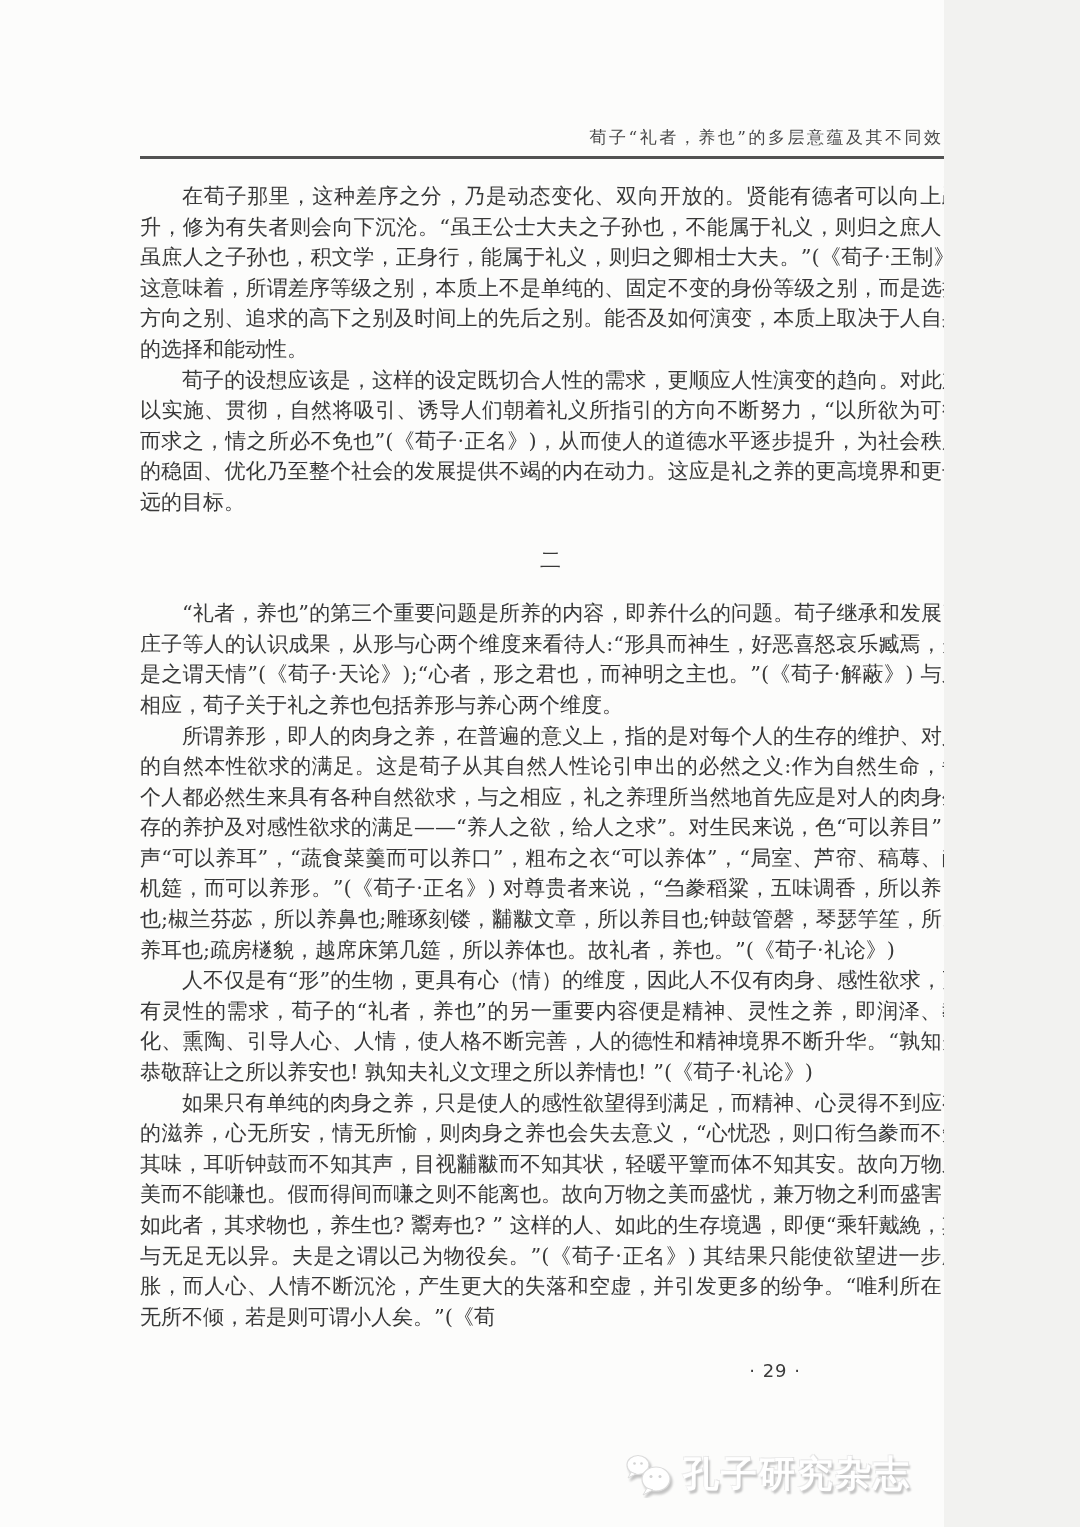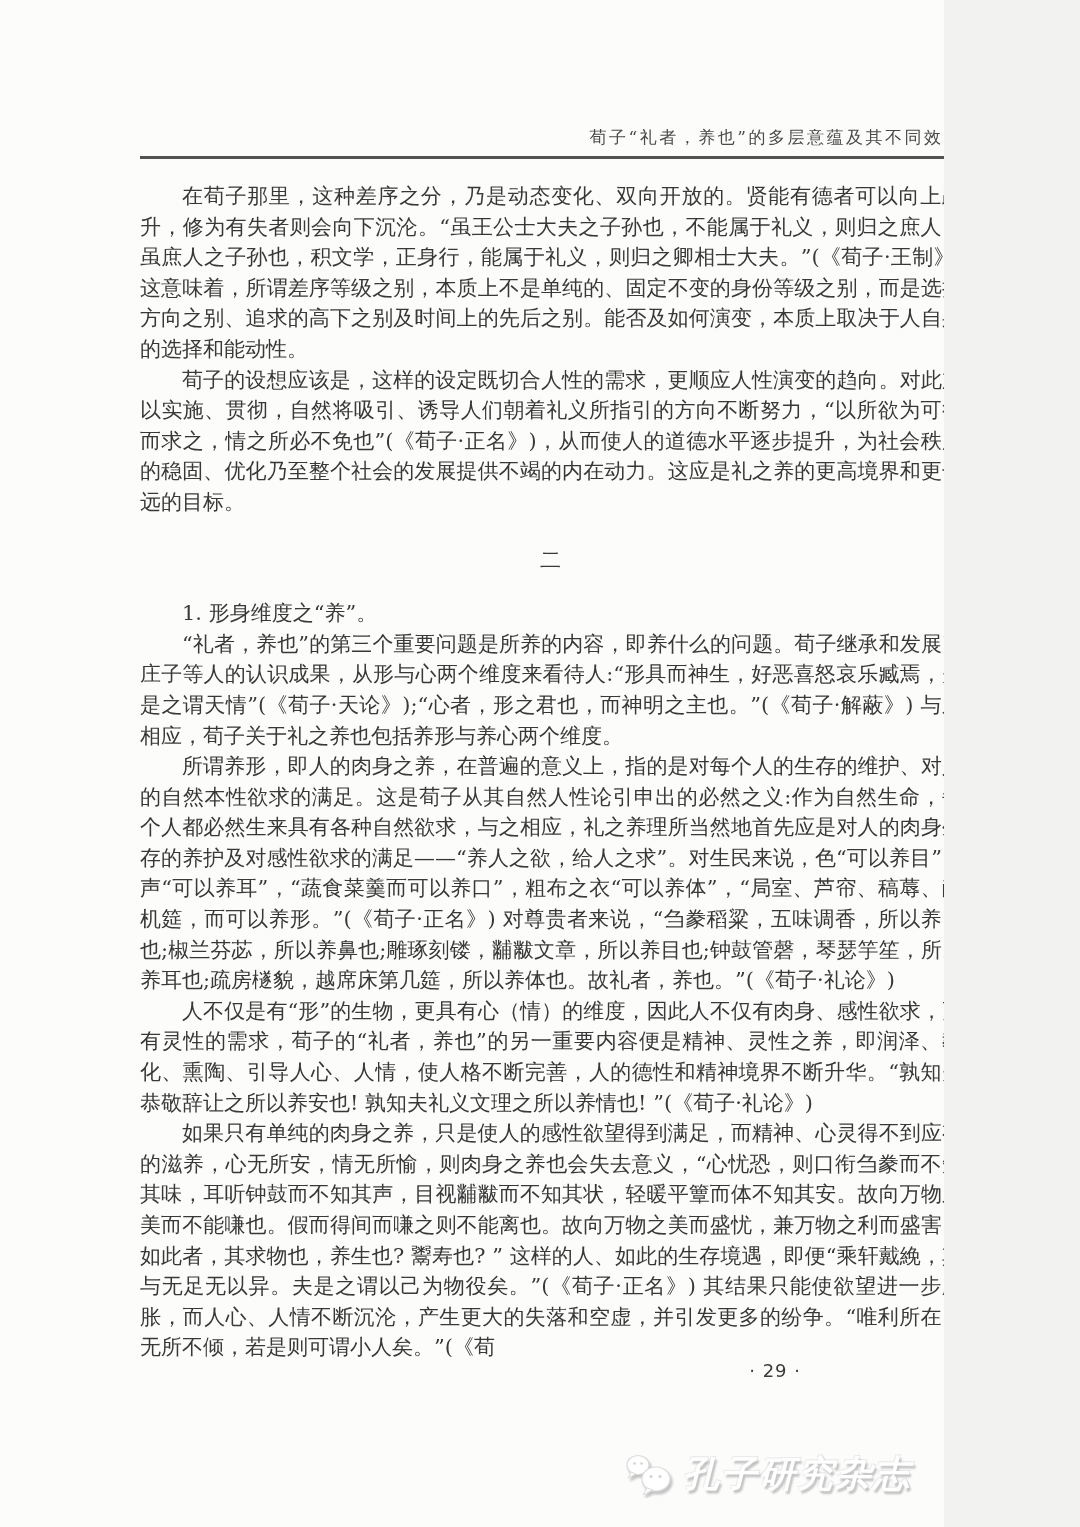--- a/index.html
+++ b/index.html
@@ -59,21 +59,20 @@
     letter-spacing:1px;
     color:#3c3c3c;
   }
   .watermark{
     position:absolute;
     top:1450px;
     right:33px;
     display:flex;
     align-items:center;
     gap:6px;
-    font-style:italic;
   }
   .watermark-text{
     font-family:"DejaVu Sans","Liberation Sans",sans-serif;
     font-weight:bold;
     font-size:36px;
     letter-spacing:2px;
     color:#ffffff;
     text-shadow:2px 3px 2px #c3c3c3, -1px -1px 0 #ececec, 1px -1px 0 #e4e4e4;
   }
   .wechat-icon svg{ display:block; }
@@ -86,21 +85,20 @@
 
     <div>
       <span class="journal-title">荀子“礼者，养也”的多层意蕴及其不同效应</span>
       <div class="header-rule"></div>
     </div>
 
     <div class="content">
       <p class="para">在荀子那里，这种差序之分，乃是动态变化、双向开放的。贤能有德者可以向上跃升，修为有失者则会向下沉沦。“虽王公士大夫之子孙也，不能属于礼义，则归之庶人。虽庶人之子孙也，积文学，正身行，能属于礼义，则归之卿相士大夫。”(《荀子·王制》) 这意味着，所谓差序等级之别，本质上不是单纯的、固定不变的身份等级之别，而是选择方向之别、追求的高下之别及时间上的先后之别。能否及如何演变，本质上取决于人自身的选择和能动性。</p>
       <p class="para">荀子的设想应该是，这样的设定既切合人性的需求，更顺应人性演变的趋向。对此加以实施、贯彻，自然将吸引、诱导人们朝着礼义所指引的方向不断努力，“以所欲为可得而求之，情之所必不免也”(《荀子·正名》)，从而使人的道德水平逐步提升，为社会秩序的稳固、优化乃至整个社会的发展提供不竭的内在动力。这应是礼之养的更高境界和更长远的目标。</p>
       <p class="para section-heading">二</p>
-      <p class="para">1. 形身维度之“养”。</p>
       <p class="para">“礼者，养也”的第三个重要问题是所养的内容，即养什么的问题。荀子继承和发展了庄子等人的认识成果，从形与心两个维度来看待人:“形具而神生，好恶喜怒哀乐臧焉，夫是之谓天情”(《荀子·天论》);“心者，形之君也，而神明之主也。”(《荀子·解蔽》) 与之相应，荀子关于礼之养也包括养形与养心两个维度。</p>
       <p class="para">所谓养形，即人的肉身之养，在普遍的意义上，指的是对每个人的生存的维护、对人的自然本性欲求的满足。这是荀子从其自然人性论引申出的必然之义:作为自然生命，每个人都必然生来具有各种自然欲求，与之相应，礼之养理所当然地首先应是对人的肉身生存的养护及对感性欲求的满足——“养人之欲，给人之求”。对生民来说，色“可以养目”，声“可以养耳”，“蔬食菜羹而可以养口”，粗布之衣“可以养体”，“局室、芦帘、稿蓐、敝机筵，而可以养形。”(《荀子·正名》) 对尊贵者来说，“刍豢稻粱，五味调香，所以养口也;椒兰芬苾，所以养鼻也;雕琢刻镂，黼黻文章，所以养目也;钟鼓管磬，琴瑟竽笙，所以养耳也;疏房檖貌，越席床第几筵，所以养体也。故礼者，养也。”(《荀子·礼论》)</p>
       <p class="para">人不仅是有“形”的生物，更具有心（情）的维度，因此人不仅有肉身、感性欲求，更有灵性的需求，荀子的“礼者，养也”的另一重要内容便是精神、灵性之养，即润泽、教化、熏陶、引导人心、人情，使人格不断完善，人的德性和精神境界不断升华。“孰知夫恭敬辞让之所以养安也! 孰知夫礼义文理之所以养情也! ”(《荀子·礼论》)</p>
       <p class="para">如果只有单纯的肉身之养，只是使人的感性欲望得到满足，而精神、心灵得不到应有的滋养，心无所安，情无所愉，则肉身之养也会失去意义，“心忧恐，则口衔刍豢而不知其味，耳听钟鼓而不知其声，目视黼黻而不知其状，轻暖平簟而体不知其安。故向万物之美而不能嗛也。假而得间而嗛之则不能离也。故向万物之美而盛忧，兼万物之利而盛害。如此者，其求物也，养生也? 鬻寿也? ” 这样的人、如此的生存境遇，即便“乘轩戴絻，其与无足无以异。夫是之谓以己为物役矣。”(《荀子·正名》) 其结果只能使欲望进一步膨胀，而人心、人情不断沉沦，产生更大的失落和空虚，并引发更多的纷争。“唯利所在，无所不倾，若是则可谓小人矣。”(《荀</p>
     </div>
 
   </div>
 
   <div class="page-num">· 29 ·</div>
 

